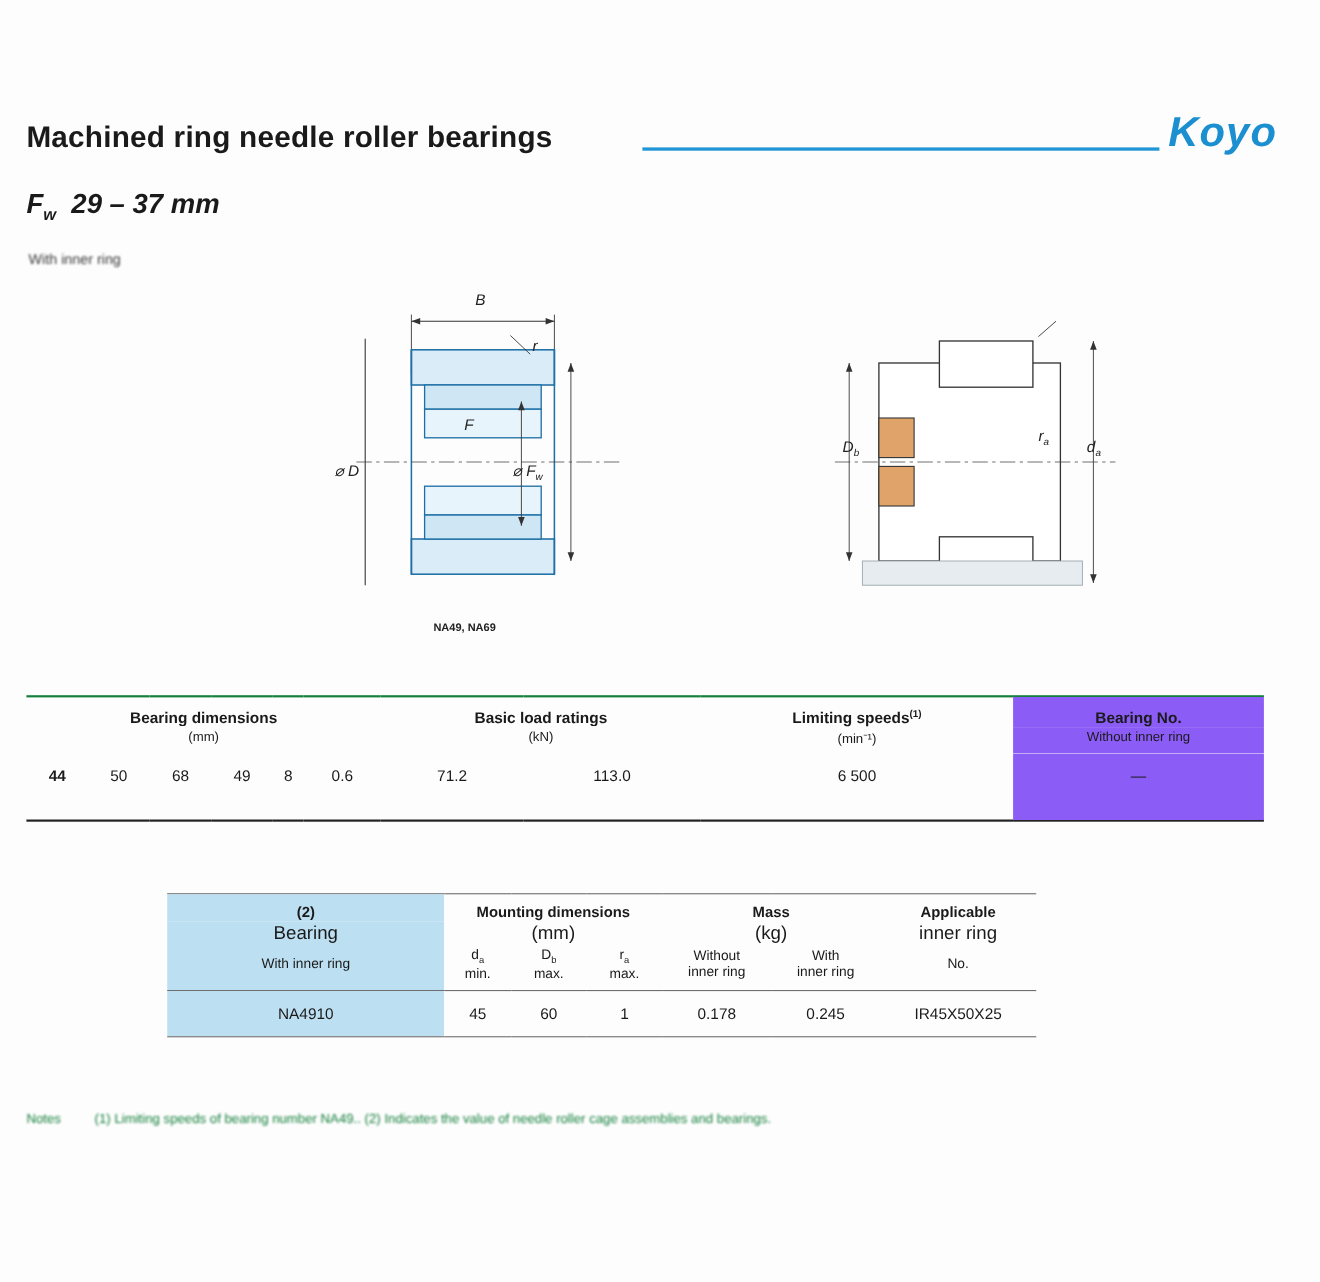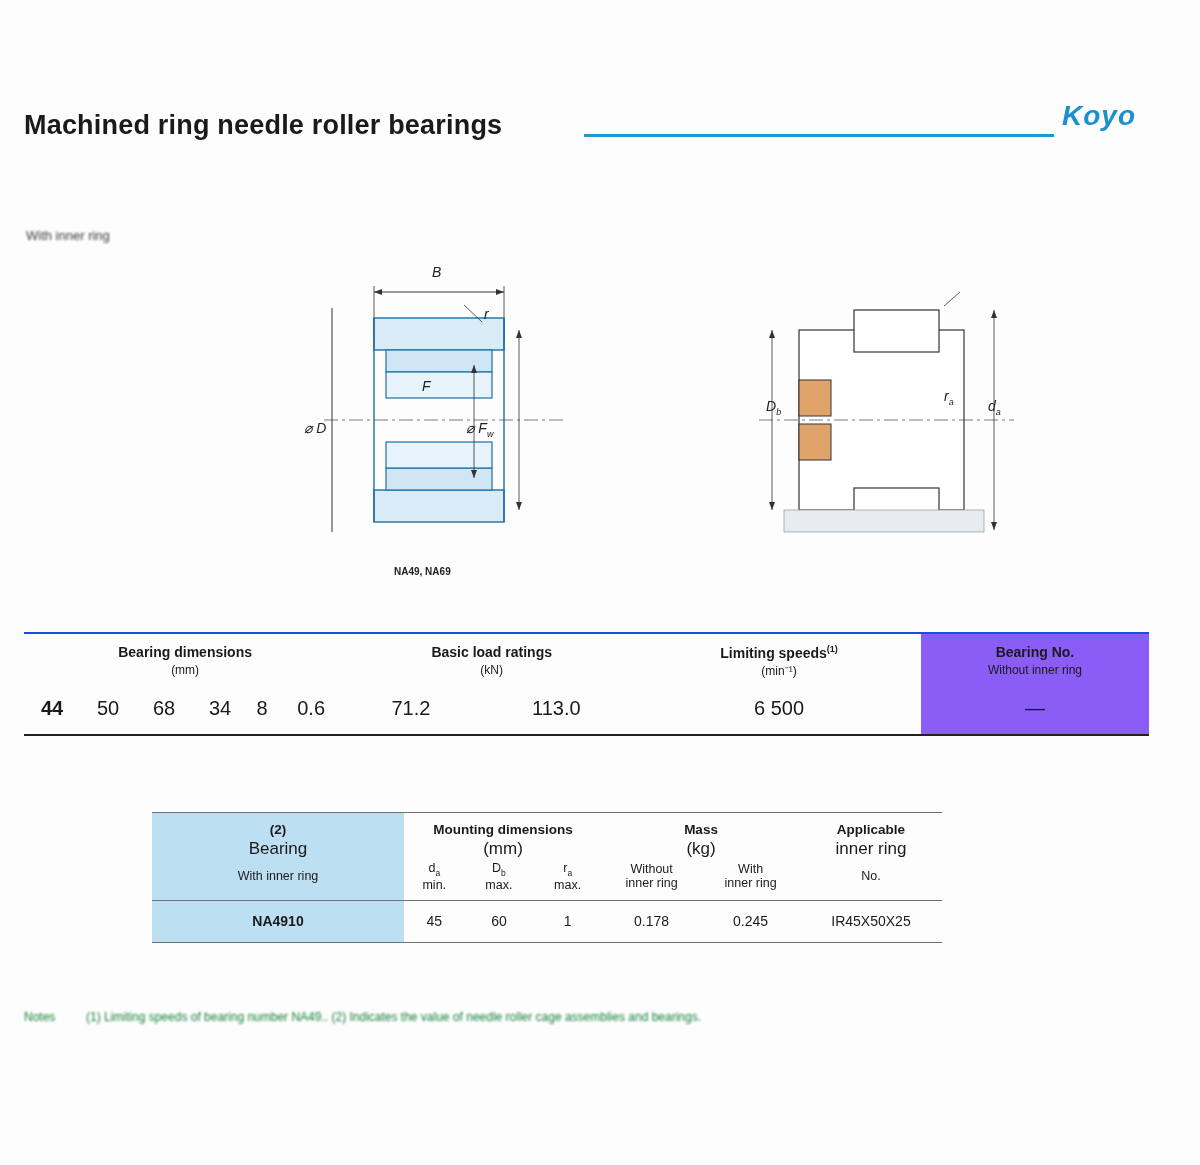--- a/index.html
+++ b/index.html
@@ -47,21 +47,21 @@
     left: 560px;
     top: 24px;
     width: 470px;
     height: 3px;
     background: #2196d6;
   }
   .brand {
     position: absolute;
     left: 1038px;
     top: -10px;
-    font-size: 28px;
+    font-size: 38px;
     font-weight: bold;
     color: #1b8fd0;
     letter-spacing: 1px;
     font-style: italic;
     filter: blur(0.4px);
   }
   .subtitle {
     position: absolute;
     left: 24px;
     top: 172px;
@@ -120,21 +120,21 @@
     font-size: 9px;
     vertical-align: sub;
   }
 
   
   .table-main {
     position: absolute;
     left: 24px;
     top: 632px;
     width: 1125px;
-    border-top: 2px solid #1d4ed8;
+    border-top: 2px solid #15803d;
     border-bottom: 2px solid #222;
     border-collapse: collapse;
     font-size: 13px;
   }
   .table-main td, .table-main th {
     border: none;
     text-align: center;
     color: #1a1a1a;
     filter: blur(0.7px);
   }
@@ -149,22 +149,22 @@
     padding-bottom: 6px;
   }
   .col-head {
     font-size: 14px;
     font-weight: bold;
     font-style: italic;
     padding: 8px 0 10px 0;
     border-bottom: 1px solid #222;
   }
   .val-row td {
-    padding: 12px 0 14px 0;
-    font-size: 20px;
+    padding: 12px 0 32px 0;
+    font-size: 14px;
   }
   .val-row td.bold { font-weight: bold; }
   .vsep { border-left: 1px solid #555; }
   .blue-cell {
     background: #8b5cf6;
   }
   .sup { font-size: 9px; vertical-align: super; }
 
   
   .table-sub {
@@ -192,21 +192,21 @@
   .sub-colhead {
     font-size: 12.5px;
     padding-bottom: 8px;
     border-bottom: 1px solid #6f6f6f;
   }
   .sub-colhead .sub { font-size: 8.5px; vertical-align: sub; }
   .sub-val td {
     padding: 12px 0 13px 0;
     font-size: 14px;
   }
-  .sub-val td.bold { font-weight: bold; }
+  .sub-val td.bold { font-weight: normal; }
 
   
   .footnotes {
     position: absolute;
     left: 24px;
     top: 1008px;
     width: 1110px;
     font-size: 12px;
     line-height: 1.5;
     color: #15803d;
@@ -223,20 +223,23 @@
 
 <div class="page">
 
   <div class="header">
     <div class="doc-title">Machined ring needle roller bearings</div>
     <div class="header-rule"></div>
     <div class="brand">Koyo</div>
 
   </div>
 
+  <div class="subtitle">
+    <span>F</span><span class="sub-sm">w</span>&nbsp;&nbsp;<span>29 – 37 mm</span>
+  </div>
 
   <div class="note-top">With inner ring</div>
 
   <div class="drawings">
 
     <div class="draw-box draw-left">
       <svg width="260" height="300" viewBox="0 0 260 300" class="softedge">
 
         <line x1="18" y1="38" x2="18" y2="262" stroke="#333" stroke-width="1"></line>
         <line x1="60" y1="22" x2="190" y2="22" stroke="#333" stroke-width="1"></line>
@@ -316,21 +319,21 @@
     <tr>
       <td class="grp-unit" colspan="6">(mm)</td>
       <td class="grp-unit vsep" colspan="2">(kN)</td>
       <td class="grp-unit vsep">(min⁻¹)</td>
       <td class="grp-unit blue-cell vsep">Without inner ring</td>
     </tr>
     <tr class="val-row">
       <td class="bold">44</td>
       <td>50</td>
       <td>68</td>
-      <td>34</td>
+      <td>49</td>
       <td>8</td>
       <td>0.6</td>
       <td class="vsep">71.2</td>
       <td>113.0</td>
       <td class="vsep">6 500</td>
       <td class="blue-cell vsep">—</td>
     </tr>
   </tbody>
     </table>
 

